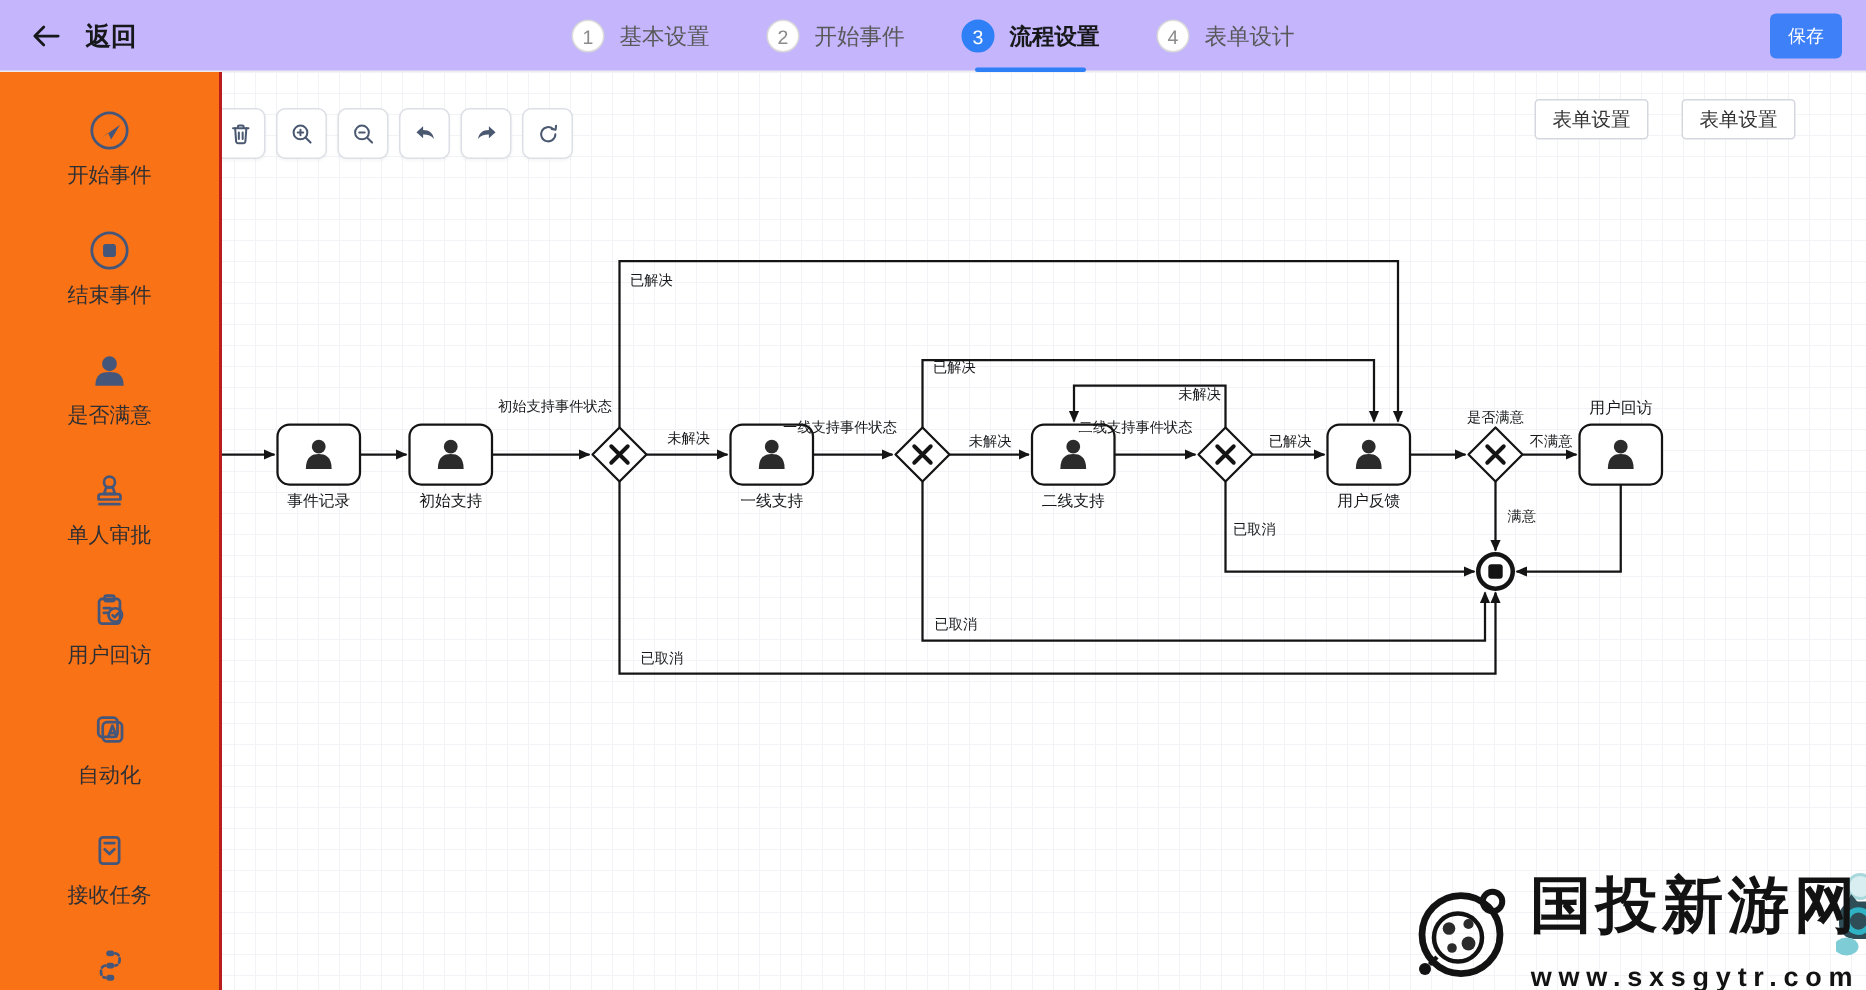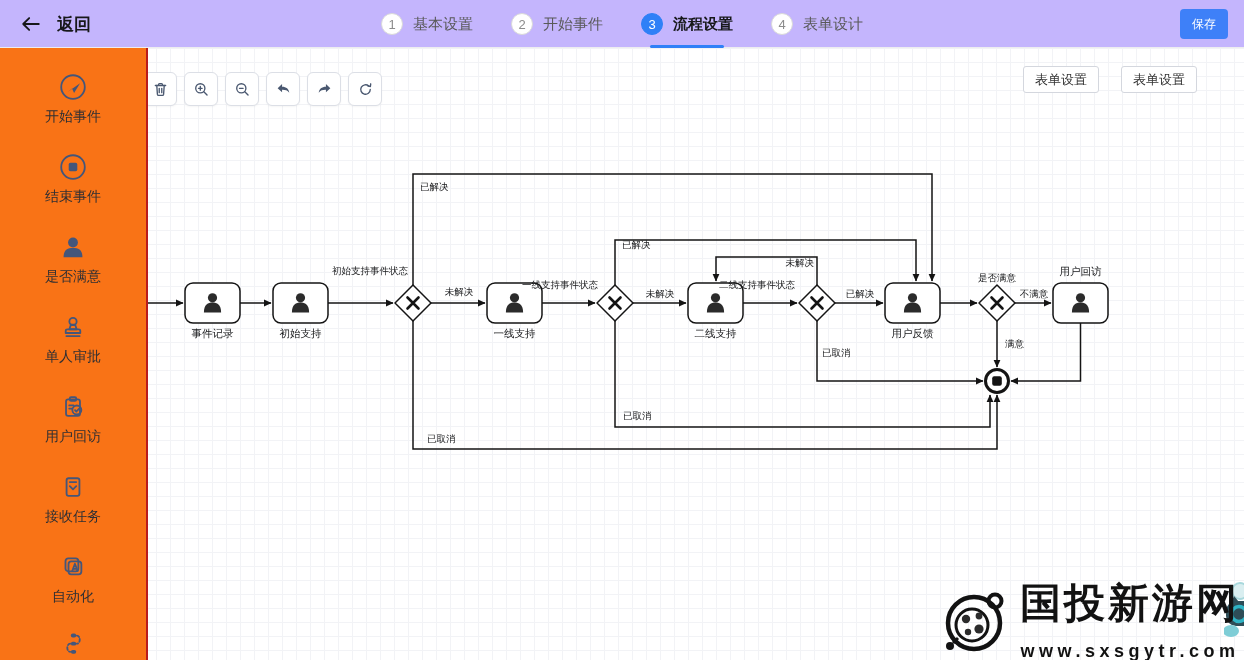--- a/index.html
+++ b/index.html
@@ -140,33 +140,33 @@
       <rect class="si-stroke" x="7.5" y="6.8" width="13" height="15.4" rx="2" stroke-width="1.6"></rect>
       <rect class="si-stroke" x="11" y="4.8" width="6" height="3.4" rx="1.2" fill="#fff" stroke-width="1.6"></rect>
       <path class="si-stroke" d="M10.5,12.5 h4 M10.5,15.5 h2.5" stroke-width="1.6"></path>
       <circle class="si-stroke" cx="17.6" cy="16.8" r="4.2" fill="#fff" stroke-width="1.6"></circle>
       <path class="si-stroke" d="M15.9,16.9 l1.3,1.3 l2.3,-2.5" stroke-width="1.6"></path>
     </svg>
     <span class="side-label">用户回访</span>
   </div>
   <div class="side-item">
     <svg viewBox="0 0 28 28">
+      <rect class="si-stroke" x="7" y="6" width="12" height="12" rx="2.6" stroke-width="1.6"></rect>
+      <rect class="si-stroke" x="9.8" y="8.8" width="12" height="12" rx="2.6" fill="#fff" stroke-width="1.6"></rect>
+      <path class="si-stroke" d="M13.3,17.7 L15.8,11 L18.3,17.7 M14.2,15.7 h3.2" stroke-width="1.6"></path>
+    </svg>
+    <span class="side-label">自动化</span>
+  </div>
+  <div class="side-item">
+    <svg viewBox="0 0 28 28">
       <rect class="si-stroke" x="8" y="5.8" width="12" height="16.4" rx="2" stroke-width="1.6"></rect>
       <path class="si-stroke" d="M11,9.4 h6" stroke-width="1.6"></path>
       <path class="si-stroke" d="M11,13.2 l3,3 l3,-3" stroke-width="1.6"></path>
     </svg>
     <span class="side-label">接收任务</span>
-  </div>
-  <div class="side-item">
-    <svg viewBox="0 0 28 28">
-      <rect class="si-stroke" x="7" y="6" width="12" height="12" rx="2.6" stroke-width="1.6"></rect>
-      <rect class="si-stroke" x="9.8" y="8.8" width="12" height="12" rx="2.6" fill="#fff" stroke-width="1.6"></rect>
-      <path class="si-stroke" d="M13.3,17.7 L15.8,11 L18.3,17.7 M14.2,15.7 h3.2" stroke-width="1.6"></path>
-    </svg>
-    <span class="side-label">自动化</span>
   </div>
   <div class="side-item">
     <svg viewBox="0 0 28 28">
       <rect class="si-fill" x="12" y="1.5" width="5" height="3.6" rx="1.8"></rect>
       <rect class="si-fill" x="12" y="9.1" width="5" height="3.6" rx="1.8"></rect>
       <rect class="si-fill" x="12" y="16.7" width="5" height="3.6" rx="1.8"></rect>
       <path class="si-stroke" d="M17.6,3.3 c3.6,0 3.6,7.6 0,7.6" stroke-dasharray="2.5 2" stroke-width="1.6"></path>
       <path class="si-stroke" d="M11.4,10.9 c-3.6,0 -3.6,7.6 0,7.6" stroke-dasharray="2.5 2" stroke-width="1.6"></path>
     </svg>
     <span class="side-label"></span>

